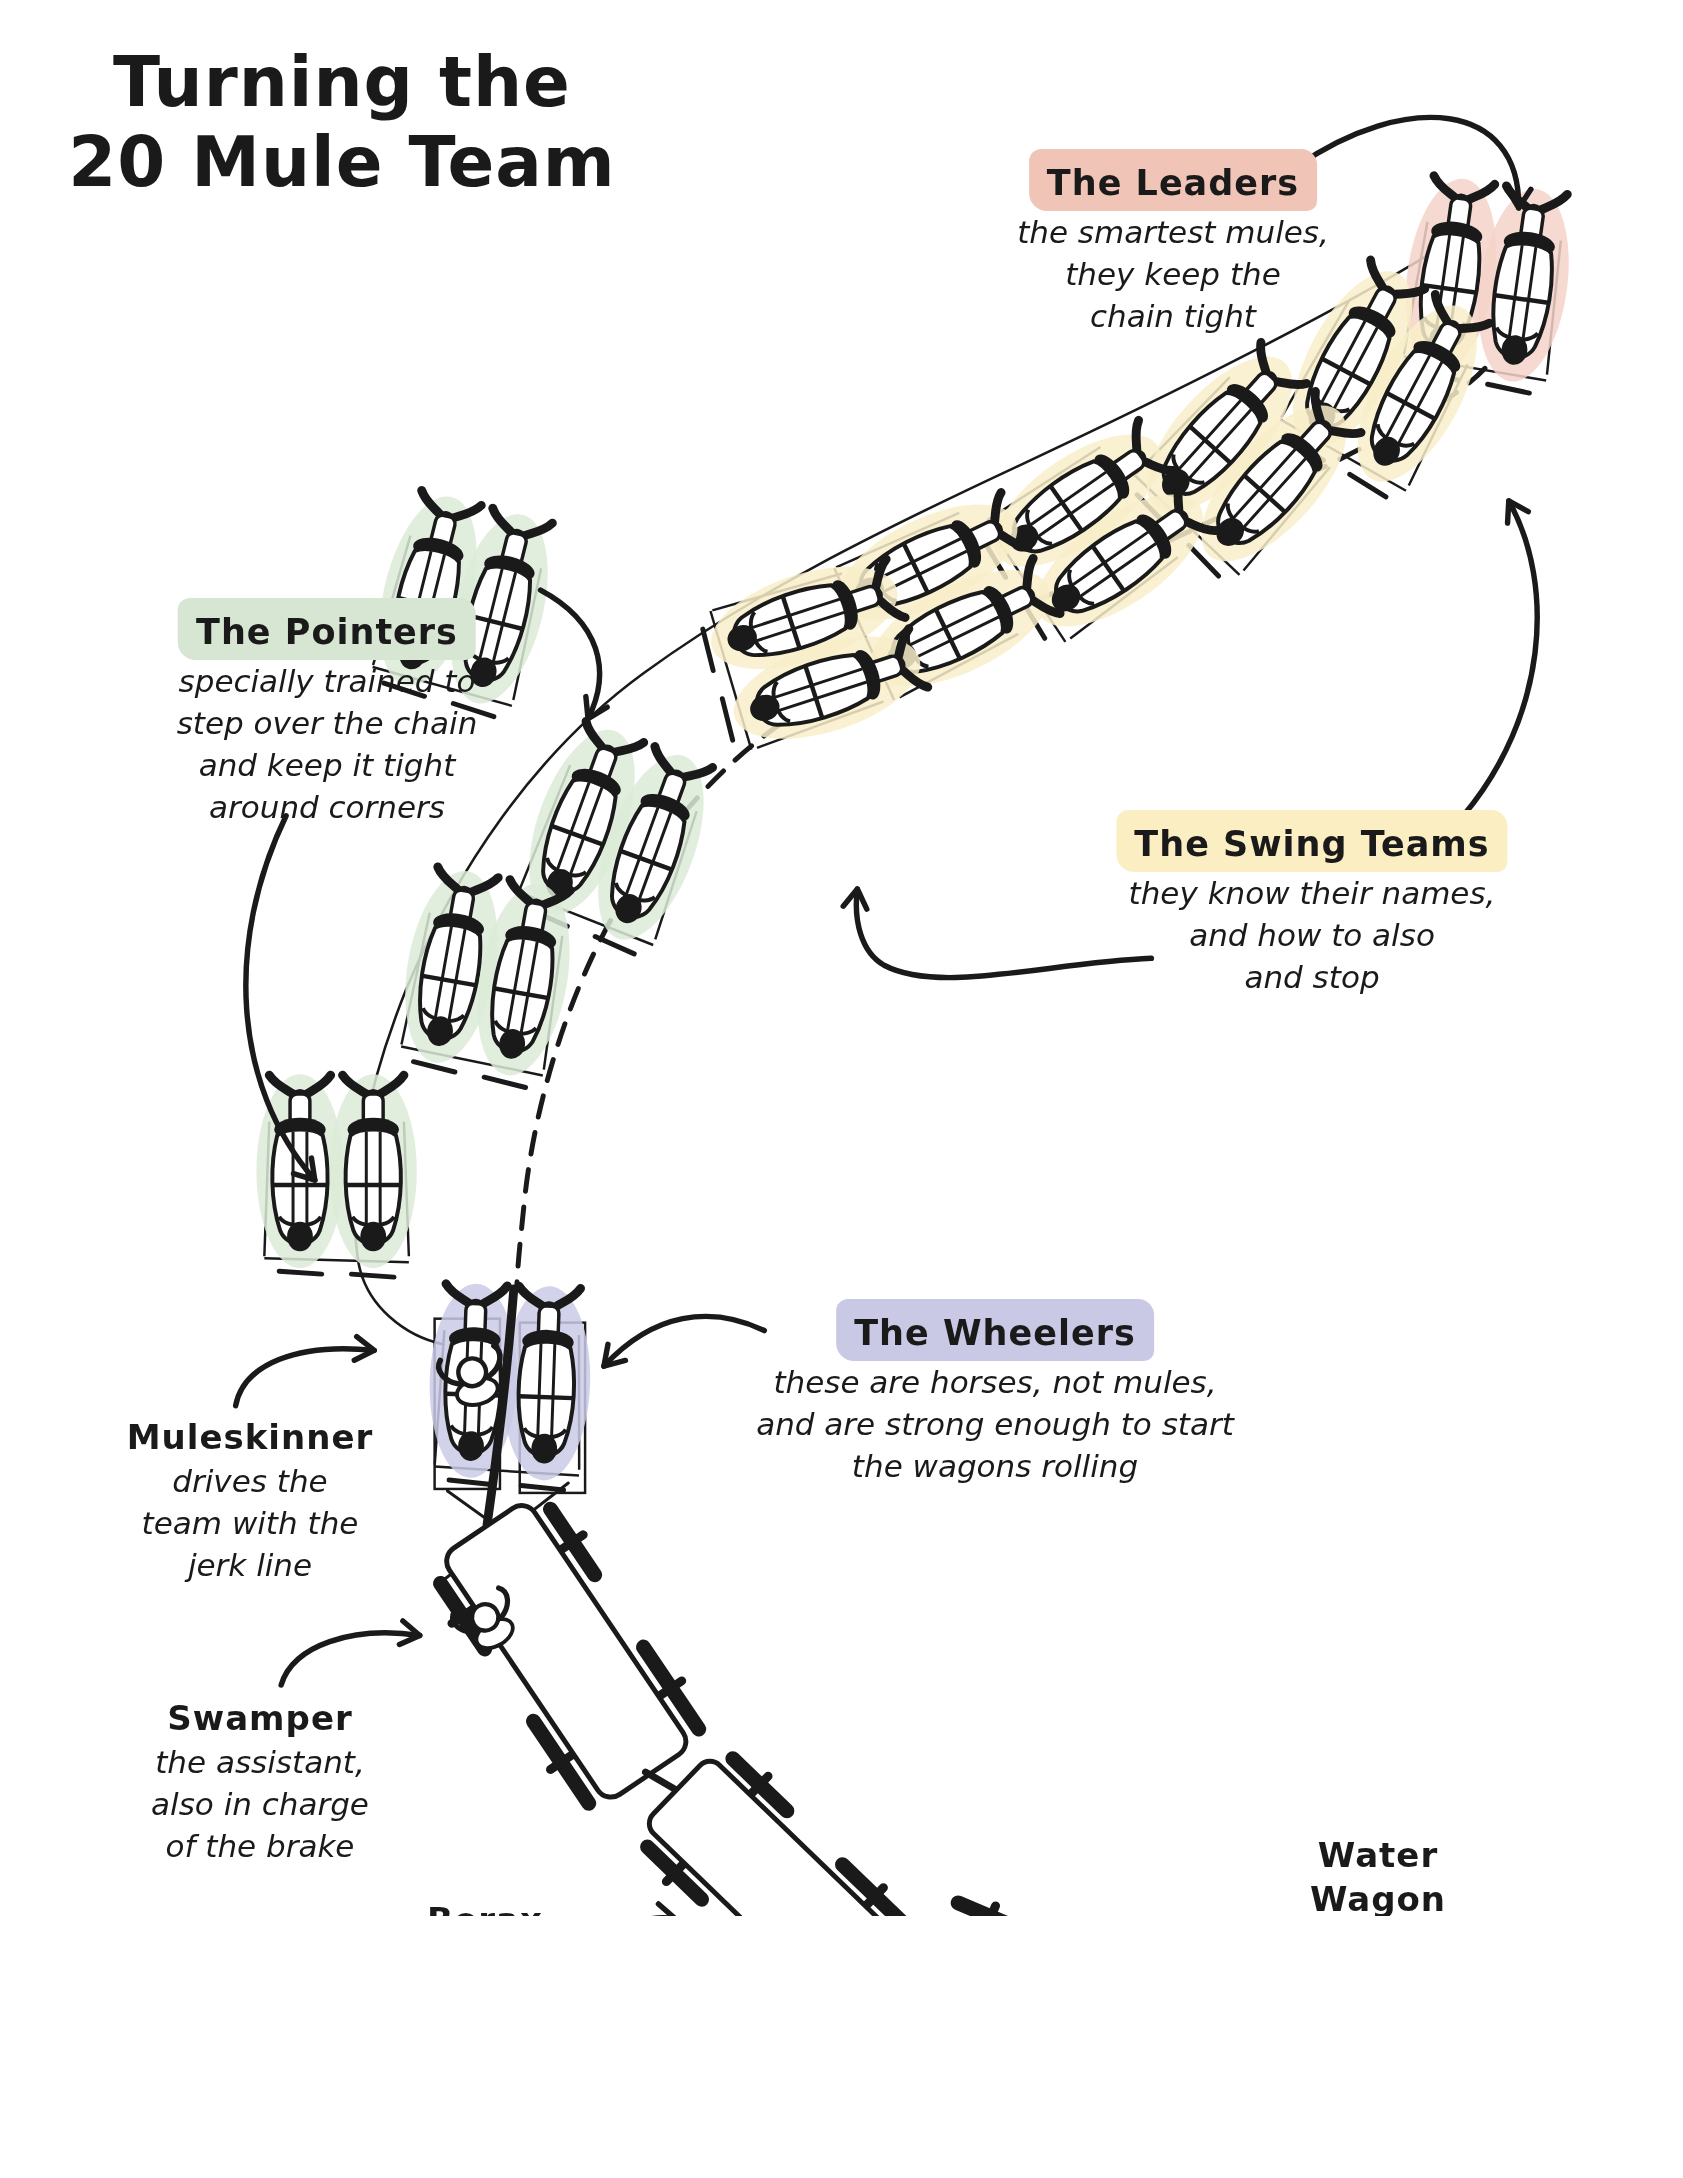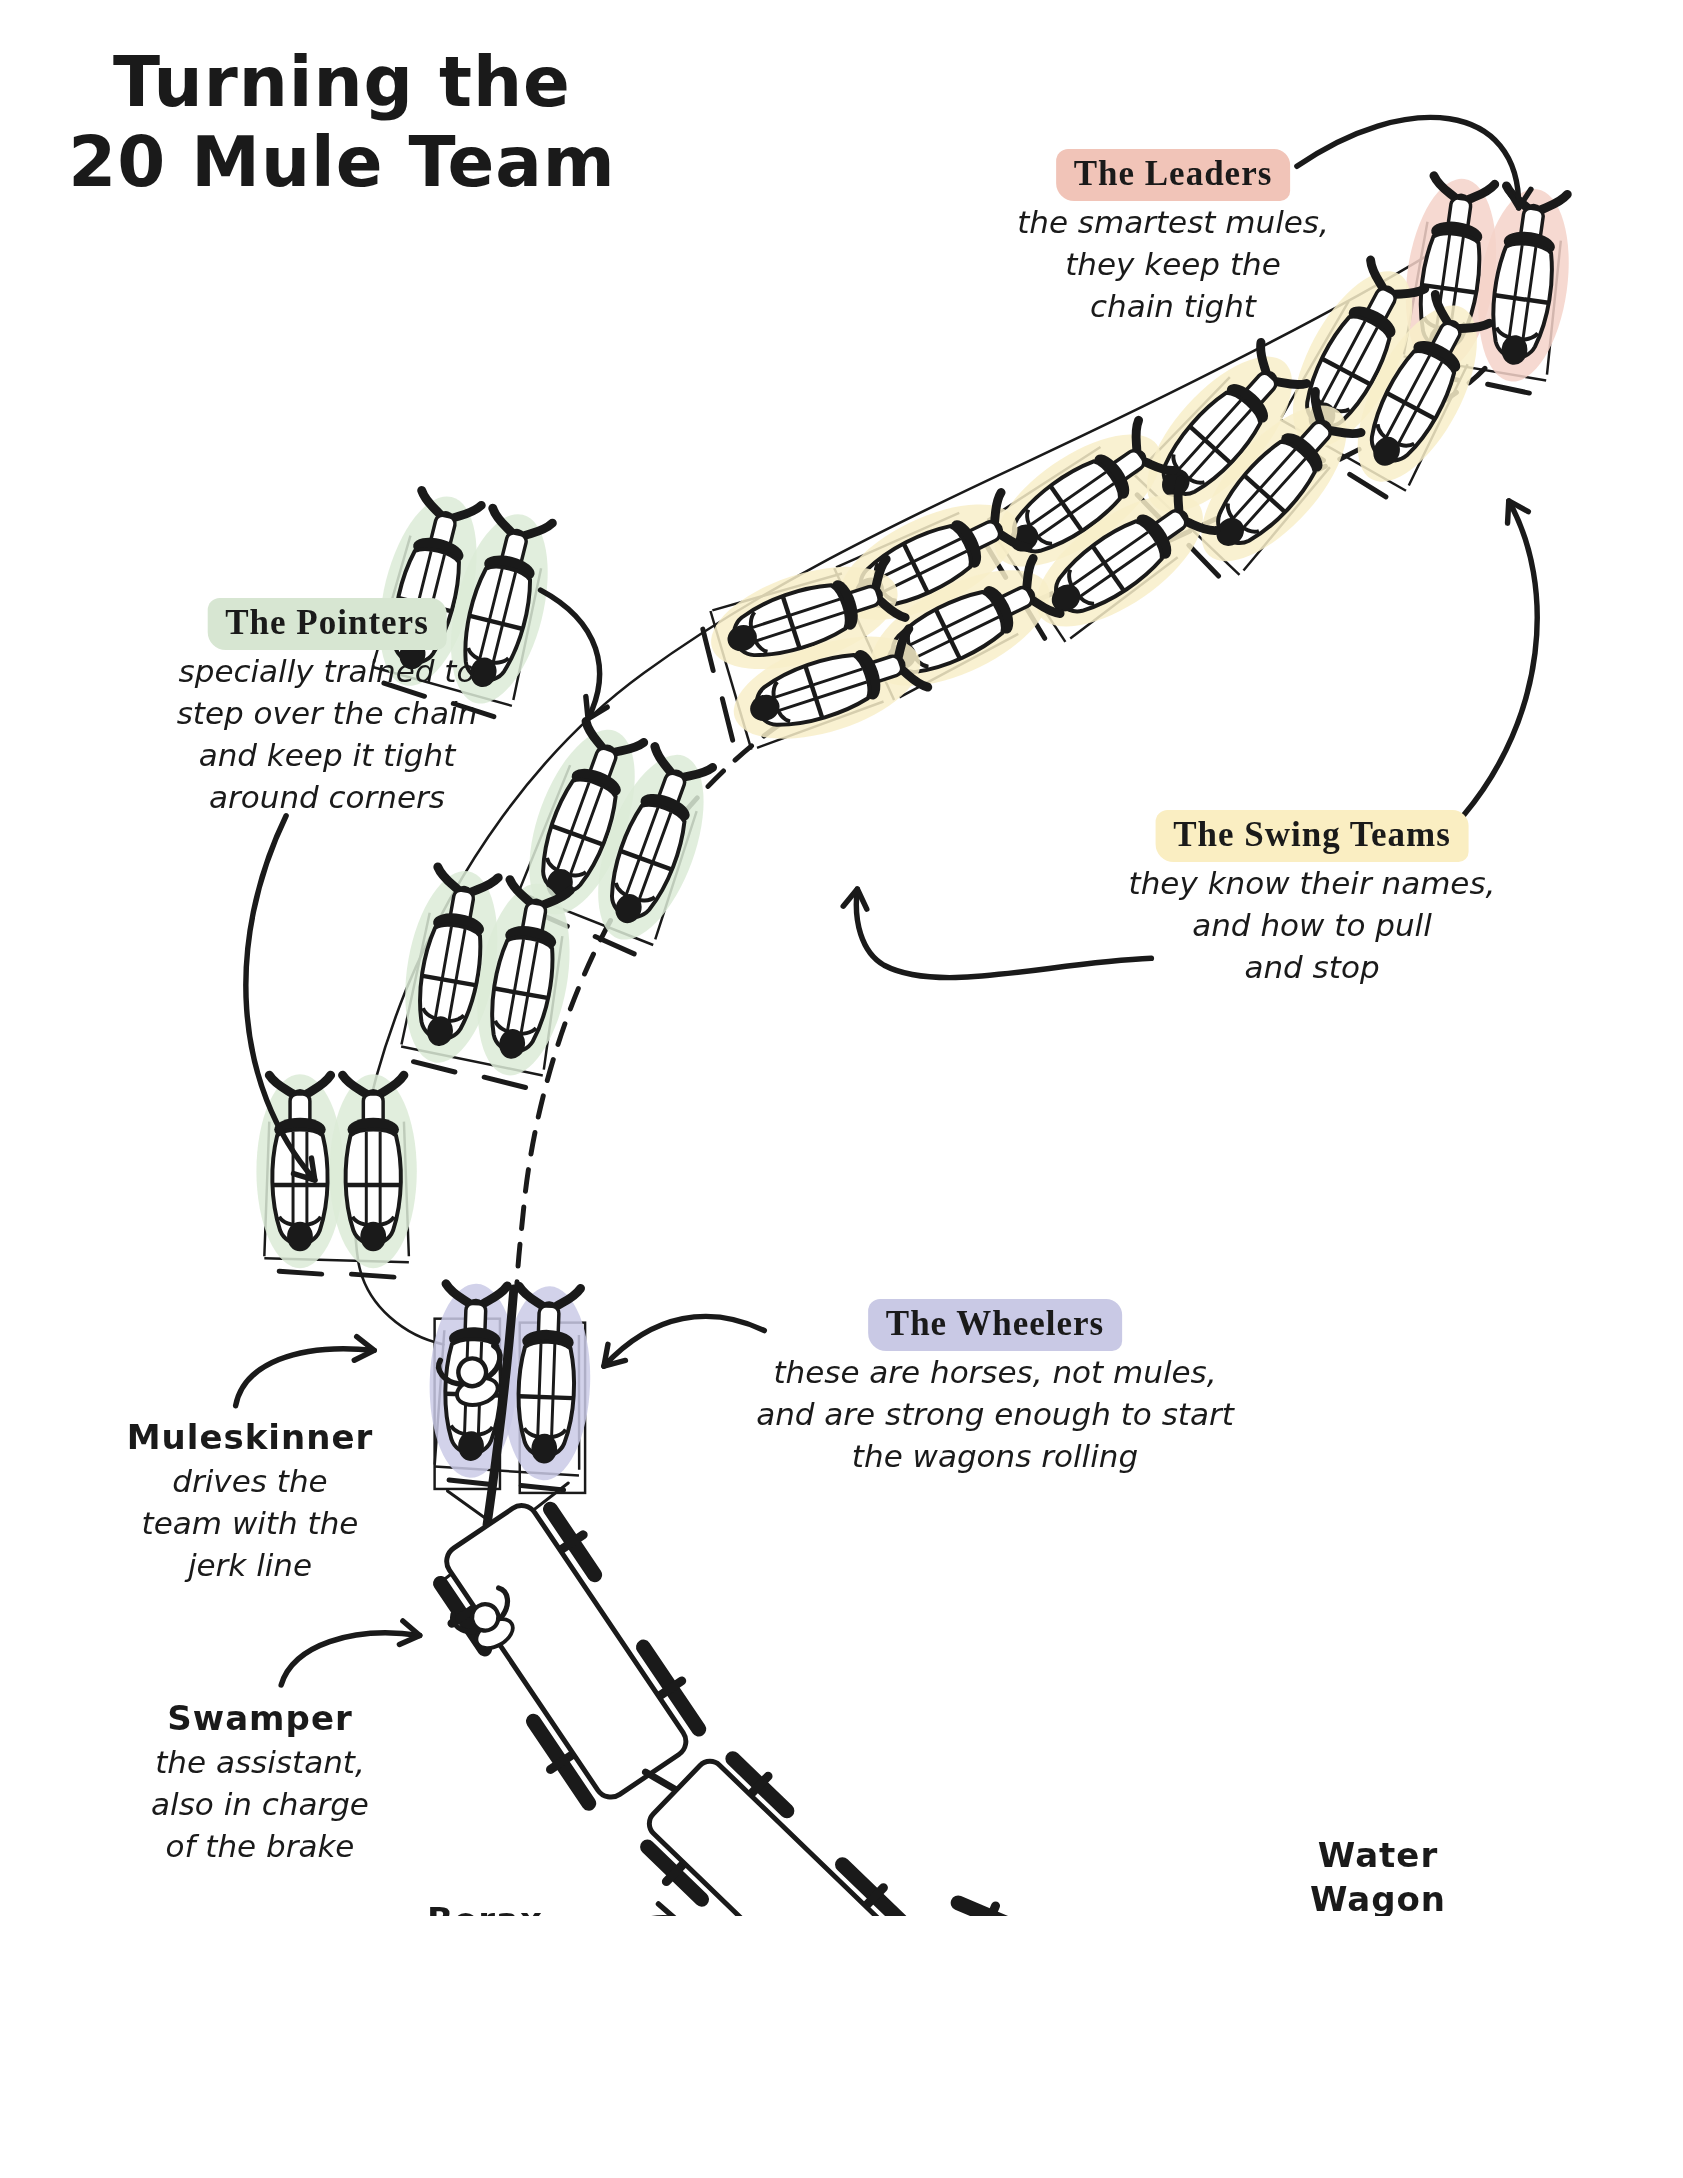--- a/index.html
+++ b/index.html
@@ -8,21 +8,21 @@
     font-family:"DejaVu Sans", sans-serif;color:var(--ink,#1a1a1a);
   }
   .art{position:absolute;left:0;top:0;width:1683px;height:2178px;}
   .title{
     position:absolute;left:342px;top:42px;transform:translateX(-50%);
     font-size:69px;font-weight:bold;line-height:1.16;text-align:center;white-space:nowrap;
     letter-spacing:1px;
   }
   .label{position:absolute;transform:translateX(-50%);text-align:center;white-space:nowrap;}
   .heading{font-size:35px;font-weight:bold;letter-spacing:1px;line-height:1.25;}
-  .hl{display:inline-block;padding:3px 18px 5px 18px;border-radius:12px 16px 10px 18px;font-family:Liberation Serif, serif;}
+  .hl{display:inline-block;padding:13px 18px 5px 18px;border-radius:12px 16px 10px 18px;}
   .hl-leaders{background:var(--leaders_highlight,#f1c4b8);}
   .hl-swing{background:var(--swing_highlight,#faeec2);text-align:right;}
   .hl-pointers{background:var(--pointers_highlight,#d7e6d2);margin-top:36px;}
   .hl-wheelers{background:var(--wheelers_highlight,#c9c9e5);}
   .desc{font-size:31px;font-style:italic;line-height:1.36;}
   .plain-heading{font-size:34px;font-weight:bold;line-height:1.28;letter-spacing:1px;}
   
   .ln{stroke:#1a1a1a;fill:none;stroke-linecap:round;stroke-linejoin:round;}
   .jerk{stroke-width:2.6;}
   .chain{stroke-width:5;stroke-dasharray:22 16;}
@@ -174,21 +174,21 @@
   <div class="heading"><span class="hl hl-pointers">The Pointers</span></div>
   <div class="desc">specially trained to</div>
   <div class="desc">step over the chain</div>
   <div class="desc">and keep it tight</div>
   <div class="desc">around corners</div>
 </div>
 
 <div class="label" style="left:1312px;top:810px;">
   <div class="heading"><span class="hl hl-swing">The Swing Teams</span></div>
   <div class="desc">they know their names,</div>
-  <div class="desc">and how to pull</div>
+  <div class="desc">and how to also</div>
   <div class="desc">and stop</div>
 </div>
 
 <div class="label" style="left:995px;top:1299px;">
   <div class="heading"><span class="hl hl-wheelers">The Wheelers</span></div>
   <div class="desc">these are horses, not mules,</div>
   <div class="desc">and are strong enough to start</div>
   <div class="desc">the wagons rolling</div>
 </div>
 

